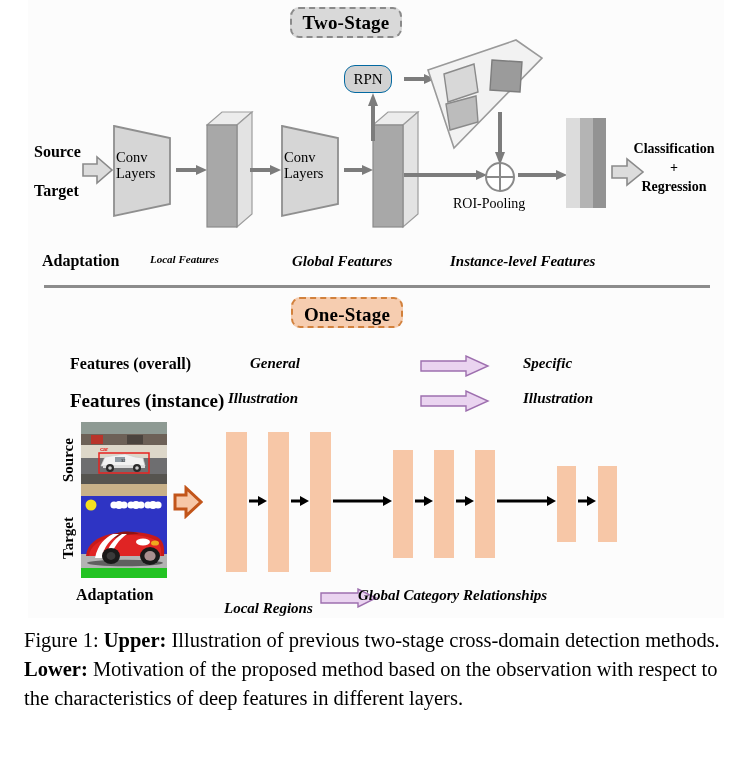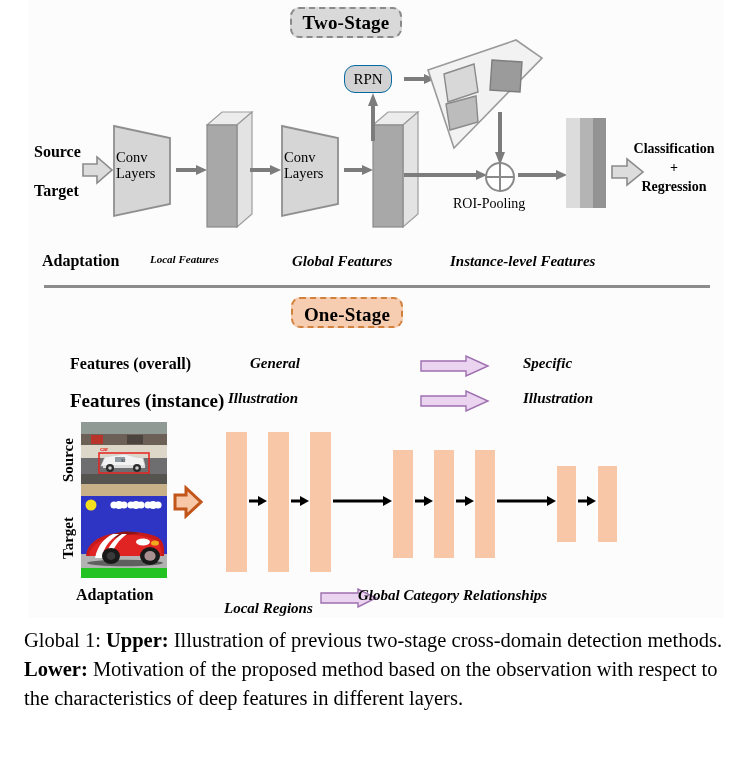--- a/index.html
+++ b/index.html
@@ -432,15 +432,15 @@
     <div class="lbl-bold" id="lo-adapt">Adaptation</div>
     <div class="lbl-bolditalic" id="lo-local">Local Regions</div>
     <svg class="purple-arrow" style="left:292px; top:588px;" width="58" height="20">
       <polygon points="1,5 38,5 38,1 56,10 38,19 38,15 1,15" fill="#ead4f0" stroke="#9d6fae" stroke-width="1.4"></polygon>
     </svg>
     <div class="lbl-bolditalic" id="lo-global">Global Category Relationships</div>
   </div>
 </div>
 
 <div id="caption">
-  <span>Global 1:</span>
+  <span>Figure 1:</span>
   <b>Upper:</b><span> Illustration of previous two-stage cross-domain detection methods. </span><b>Lower:</b><span> Motivation of the proposed method based on the observation with respect to the characteristics of deep features in different layers.</span>
 </div>
 
 </body></html>

